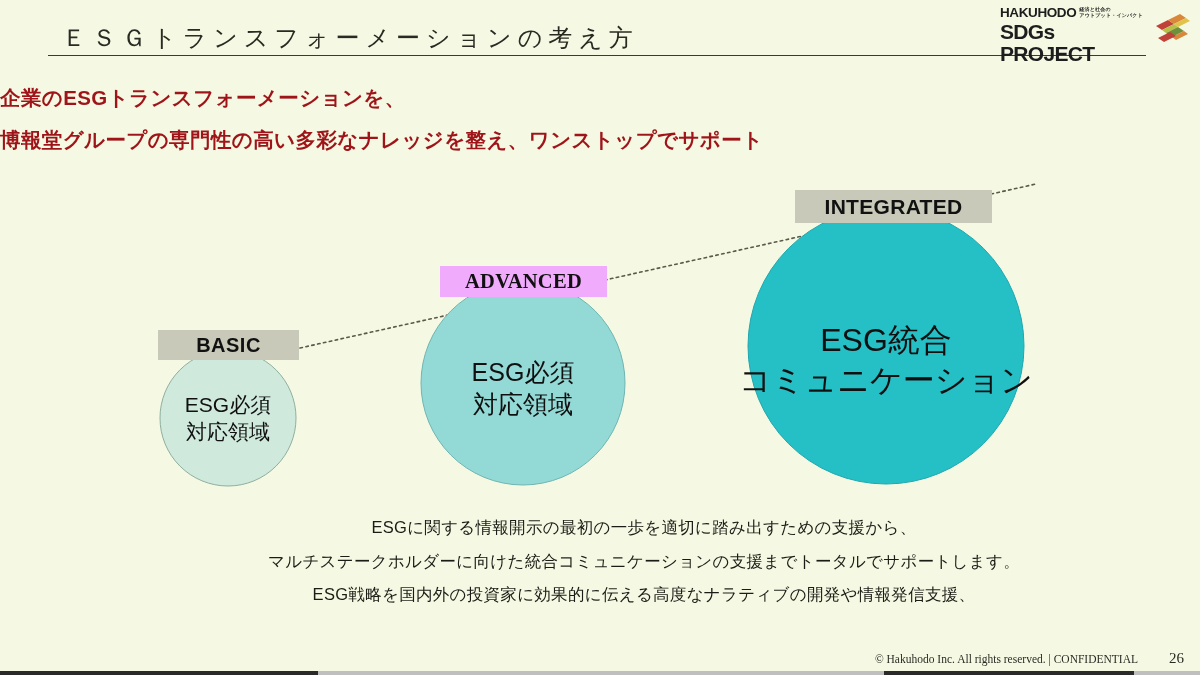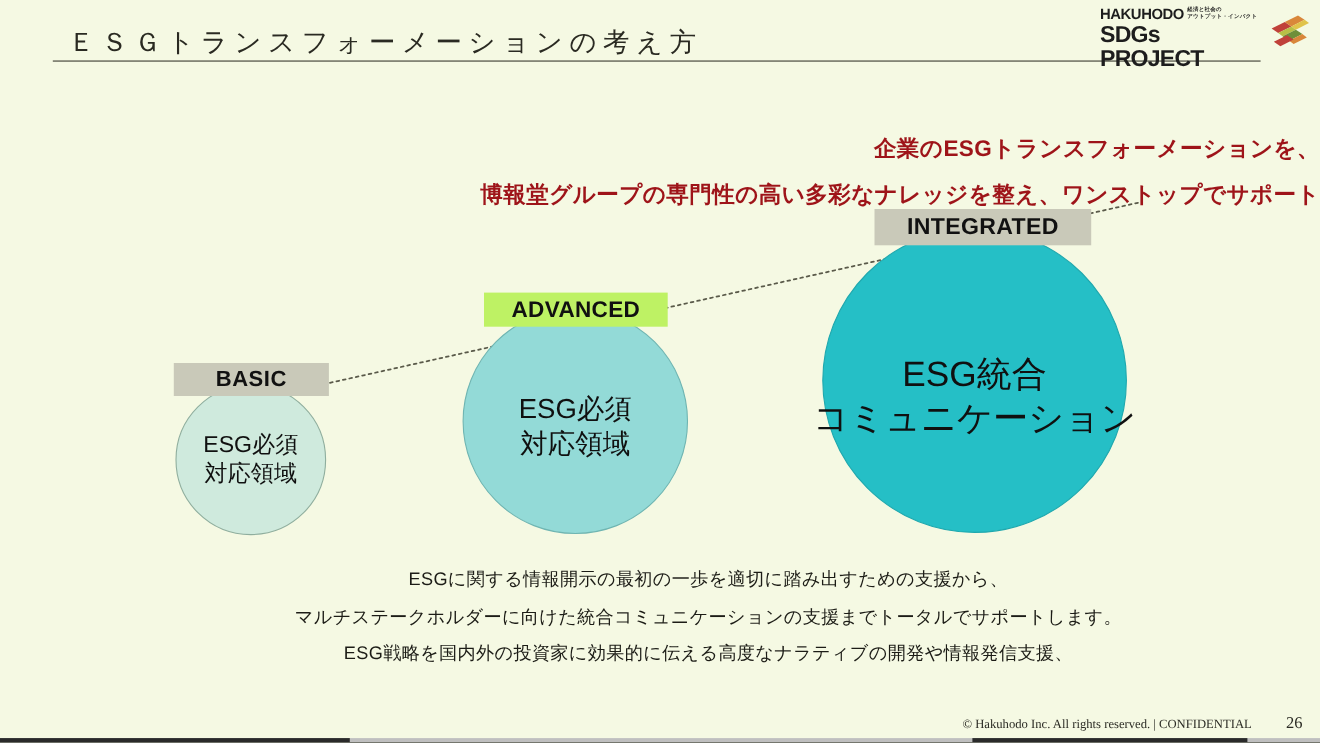--- a/index.html
+++ b/index.html
@@ -95,27 +95,26 @@
     width: 38px;
     height: 34px;
   }
 
   
   #headline {
     position: absolute;
     left: 0;
     top: 88px;
     width: 1200px;
-    text-align: right;
+    text-align: left;
     color: #9e1419;
     font-weight: 700;
     font-size: 20.5px;
     letter-spacing: 0.4px;
     line-height: 1.0;
-    margin-top: 38px;
   }
   #headline .hl-line { display: block; }
   #headline .hl-line + .hl-line { margin-top: 21px; }
 
   
   #diagram {
     position: absolute;
     left: 0; top: 0;
     width: 1200px;
     height: 675px;
@@ -289,21 +288,21 @@
     <svg class="svg-layer" width="1200" height="675">
 
       <line id="connector-line" x1="300" y1="348" x2="1036" y2="184" stroke="#5a5a4a" stroke-width="1.6" stroke-dasharray="2.5 3.5" stroke-linecap="round"></line>
 
       <circle id="circle-basic" cx="228" cy="418" r="68" fill="#cfeadd" stroke="#8fae9e" stroke-width="1"></circle>
       <circle id="circle-advanced" cx="523" cy="383" r="102" fill="#93dad7" stroke="#6fb5b2" stroke-width="1"></circle>
       <circle id="circle-integrated" cx="886" cy="346" r="138" fill="#25bfc6" stroke="#1fa8ae" stroke-width="1"></circle>
     </svg>
 
     <div class="circle-label" id="label-basic" style="background: rgb(201, 201, 185);">BASIC</div>
-    <div class="circle-label" id="label-advanced" style="background: #bef264;">ADVANCED</div>
+    <div class="circle-label" id="label-advanced" style="background: #f0abfc; font-family: Liberation Serif, serif;">ADVANCED</div>
     <div class="circle-label" id="label-integrated" style="background: rgb(201, 201, 185);">INTEGRATED</div>
 
     <div class="circle-text" id="text-basic">
       <span>ESG必須</span>
       <span>対応領域</span>
     </div>
     <div class="circle-text" id="text-advanced">
       <span>ESG必須</span>
       <span>対応領域</span>
     </div>

